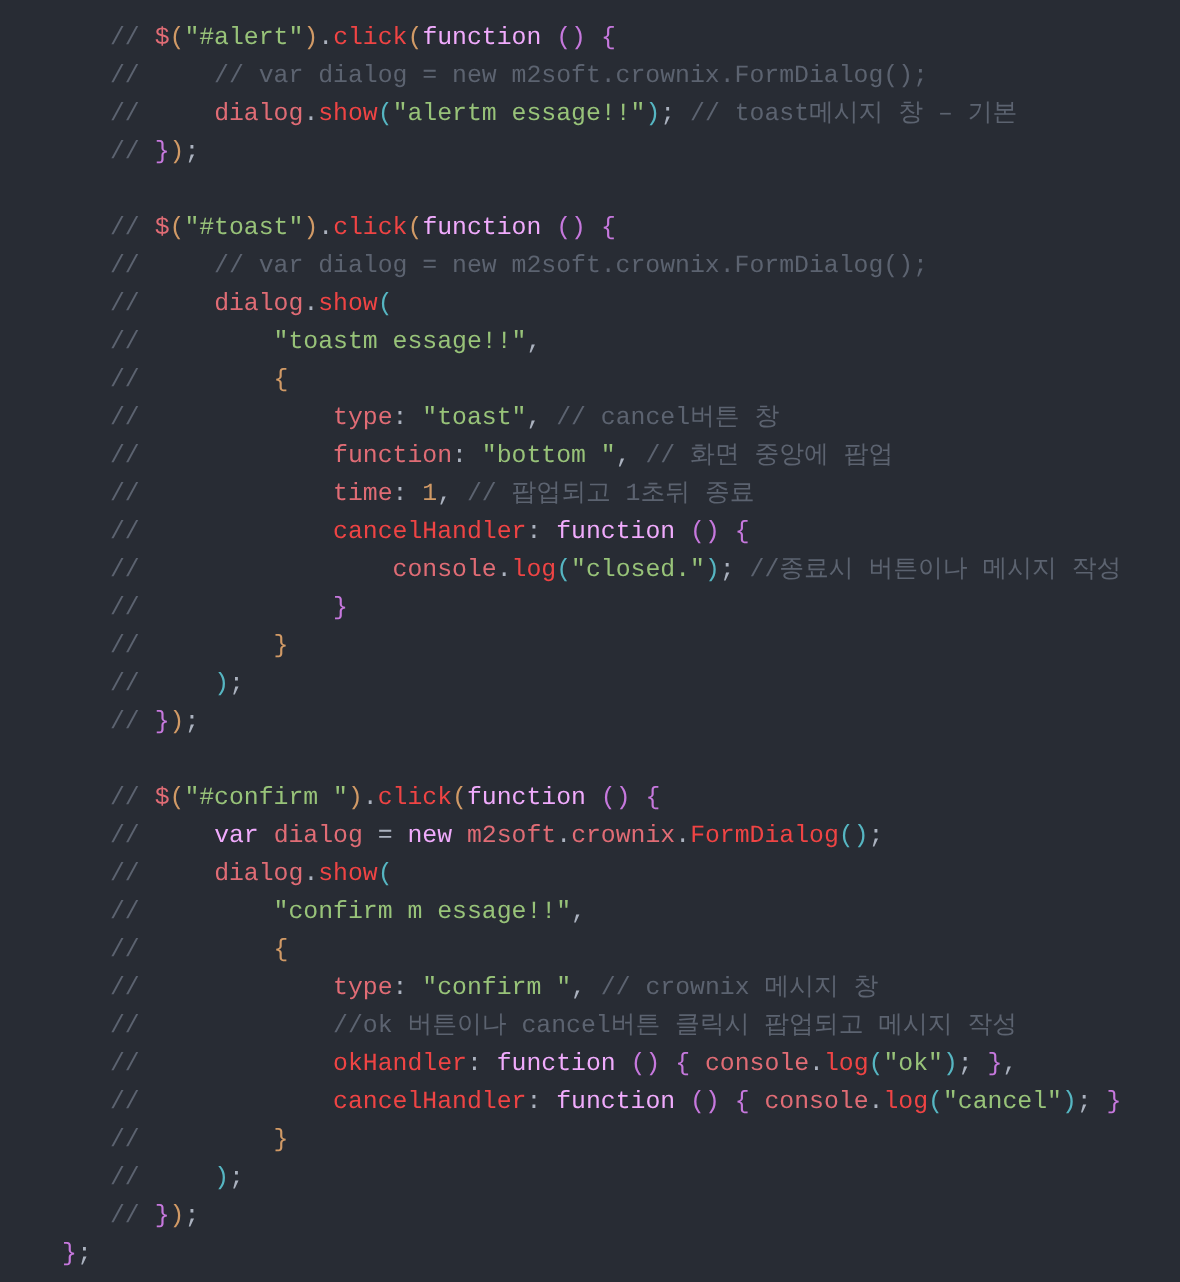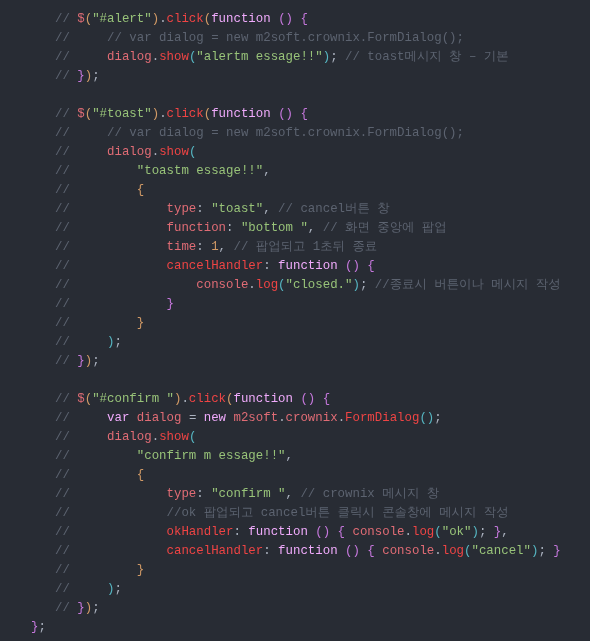--- a/index.html
+++ b/index.html
@@ -86,21 +86,21 @@
 <div class="line"><span class="comment">//         </span><span class="brace-yellow">}</span></div>
 <div class="line"><span class="comment">//     </span><span class="paren-blue">)</span><span class="punct">;</span></div>
 <div class="line"><span class="comment">// </span><span class="brace-pink">}</span><span class="paren-yellow">)</span><span class="punct">;</span></div>
 <div class="line"> </div>
 <div class="line"><span class="comment">// </span><span class="variable">$</span><span class="paren-yellow">(</span><span class="string">"#confirm "</span><span class="paren-yellow">)</span><span class="punct">.</span><span class="function">click</span><span class="paren-yellow">(</span><span class="keyword">function</span> <span class="paren-pink">()</span> <span class="brace-pink">{</span></div>
 <div class="line"><span class="comment">//     </span><span class="keyword">var</span> <span class="variable">dialog</span> <span class="punct">=</span> <span class="keyword">new</span> <span class="variable">m2soft</span><span class="punct">.</span><span class="variable">crownix</span><span class="punct">.</span><span class="function">FormDialog</span><span class="paren-blue">()</span><span class="punct">;</span></div>
 <div class="line"><span class="comment">//     </span><span class="variable">dialog</span><span class="punct">.</span><span class="function">show</span><span class="paren-blue">(</span></div>
 <div class="line"><span class="comment">//         </span><span class="string">"confirm m essage!!"</span><span class="punct">,</span></div>
 <div class="line"><span class="comment">//         </span><span class="brace-yellow">{</span></div>
 <div class="line"><span class="comment">//             </span><span class="variable">type</span><span class="punct">: </span><span class="string">"confirm "</span><span class="punct">,</span><span class="comment"> // crownix 메시지 창</span></div>
-<div class="line"><span class="comment">//             //ok 팝업되고 cancel버튼 클릭시 콘솔창에 메시지 작성</span></div>
+<div class="line"><span class="comment">//             //ok 버튼이나 cancel버튼 클릭시 팝업되고 메시지 작성</span></div>
 <div class="line"><span class="comment">//             </span><span class="function">okHandler</span><span class="punct">: </span><span class="keyword">function</span> <span class="paren-pink">()</span> <span class="brace-pink">{</span> <span class="variable">console</span><span class="punct">.</span><span class="function">log</span><span class="paren-blue">(</span><span class="string">"ok"</span><span class="paren-blue">)</span><span class="punct">;</span> <span class="brace-pink">}</span><span class="punct">,</span></div>
 <div class="line"><span class="comment">//             </span><span class="function">cancelHandler</span><span class="punct">: </span><span class="keyword">function</span> <span class="paren-pink">()</span> <span class="brace-pink">{</span> <span class="variable">console</span><span class="punct">.</span><span class="function">log</span><span class="paren-blue">(</span><span class="string">"cancel"</span><span class="paren-blue">)</span><span class="punct">;</span> <span class="brace-pink">}</span></div>
 <div class="line"><span class="comment">//         </span><span class="brace-yellow">}</span></div>
 <div class="line"><span class="comment">//     </span><span class="paren-blue">)</span><span class="punct">;</span></div>
 <div class="line"><span class="comment">// </span><span class="brace-pink">}</span><span class="paren-yellow">)</span><span class="punct">;</span></div>
 <div class="line" style="margin-left:-24px;"><span class="brace-pink">}</span><span class="punct">;</span></div>
 <div class="line"> </div>
 </div>
 
 </body></html>

